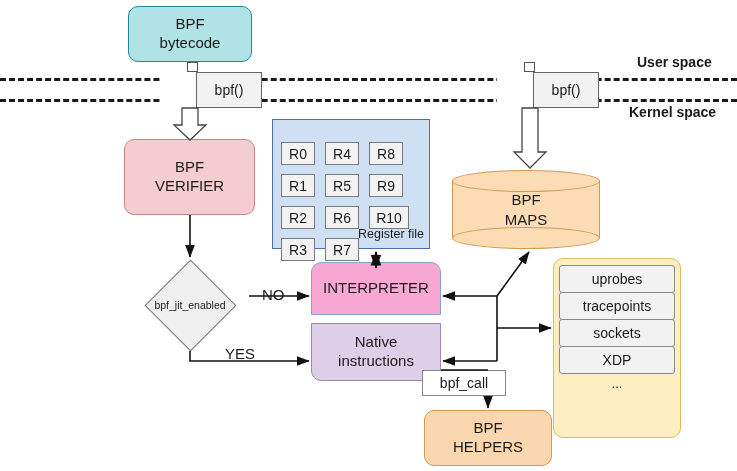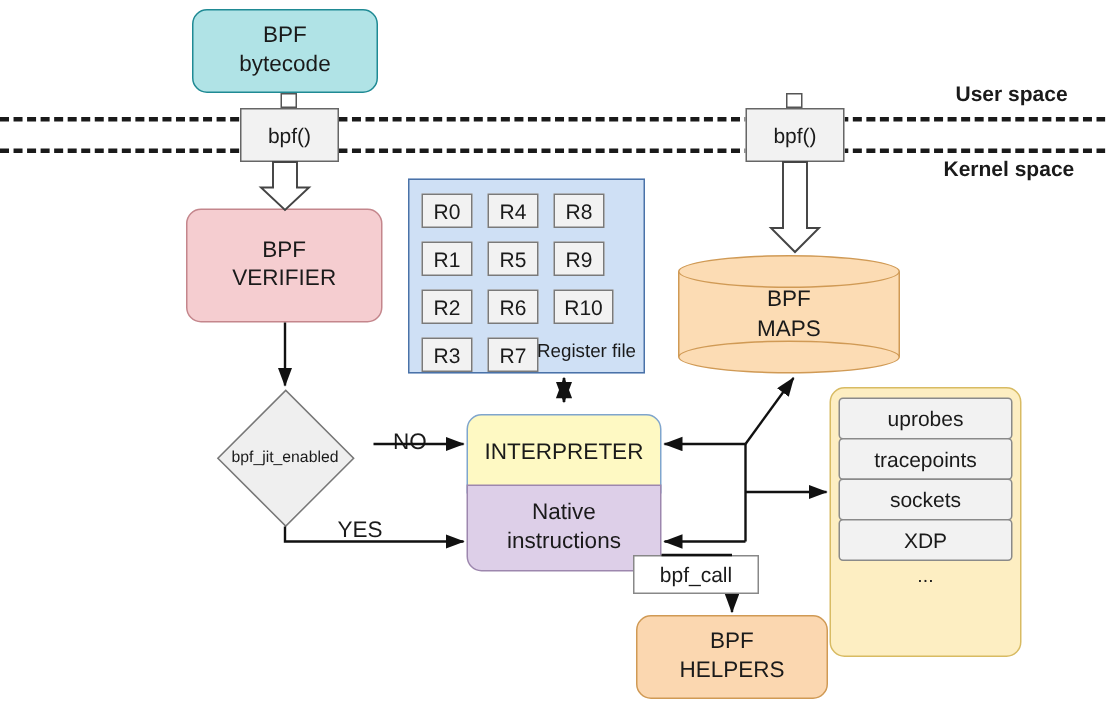--- a/index.html
+++ b/index.html
@@ -43,39 +43,40 @@
     font-size: 15px;
   }
   .syscall-box {
     position: absolute;
     box-sizing: border-box;
     background: #f2f2f2;
     border: 1.3px solid #666666;
     display: flex; align-items: center; justify-content: center;
     font-size: 14px;
     color: #1a1a1a;
+    margin-left: 36px;
   }
   .syscall-left { left: 160px; top: 72px; width: 66px; height: 36px; }
   .syscall-right { left: 497px; top: 72px; width: 66px; height: 36px; }
   .connector-stub {
     position: absolute;
     width: 11px; height: 10px;
     background: #ffffff;
     border: 1.3px solid #555555;
     box-sizing: border-box;
   }
   .verifier-box {
     left: 124px; top: 139px; width: 131px; height: 76px;
     background: #f5cdd0;
     border-color: #c4868c;
     font-size: 15px;
   }
   .interpreter-box {
-    left: 311px; top: 276px; width: 130px; height: 53px;
-    background: #fef9c3;
+    left: 311px; top: 262px; width: 130px; height: 53px;
+    background: #f9a8d4;
     border-color: #7fa5cd;
     border-radius: 10px 10px 0 0;
     font-size: 15px;
   }
   .native-box {
     left: 311px; top: 323px; width: 130px; height: 58px;
     background: #ddcfe8;
     border-color: #9d87ae;
     border-radius: 0 0 10px 10px;
     font-size: 15px;
@@ -89,21 +90,21 @@
   
   .regfile {
     position: absolute;
     left: 272px; top: 119px; width: 158px; height: 130px;
     background: #cfe0f5;
     border: 1.6px solid #4a72a8;
     box-sizing: border-box;
   }
   .reg-grid {
     position: absolute;
-    left: 8px; top: 9px;
+    left: 8px; top: 22px;
     display: grid;
     grid-template-columns: 38px 38px 44px;
     grid-auto-rows: 29px;
     column-gap: 6px;
     row-gap: 3px;
   }
   .reg-cell {
     box-sizing: border-box;
     background: #f2f2f2;
     border: 1.1px solid #7a7a7a;

